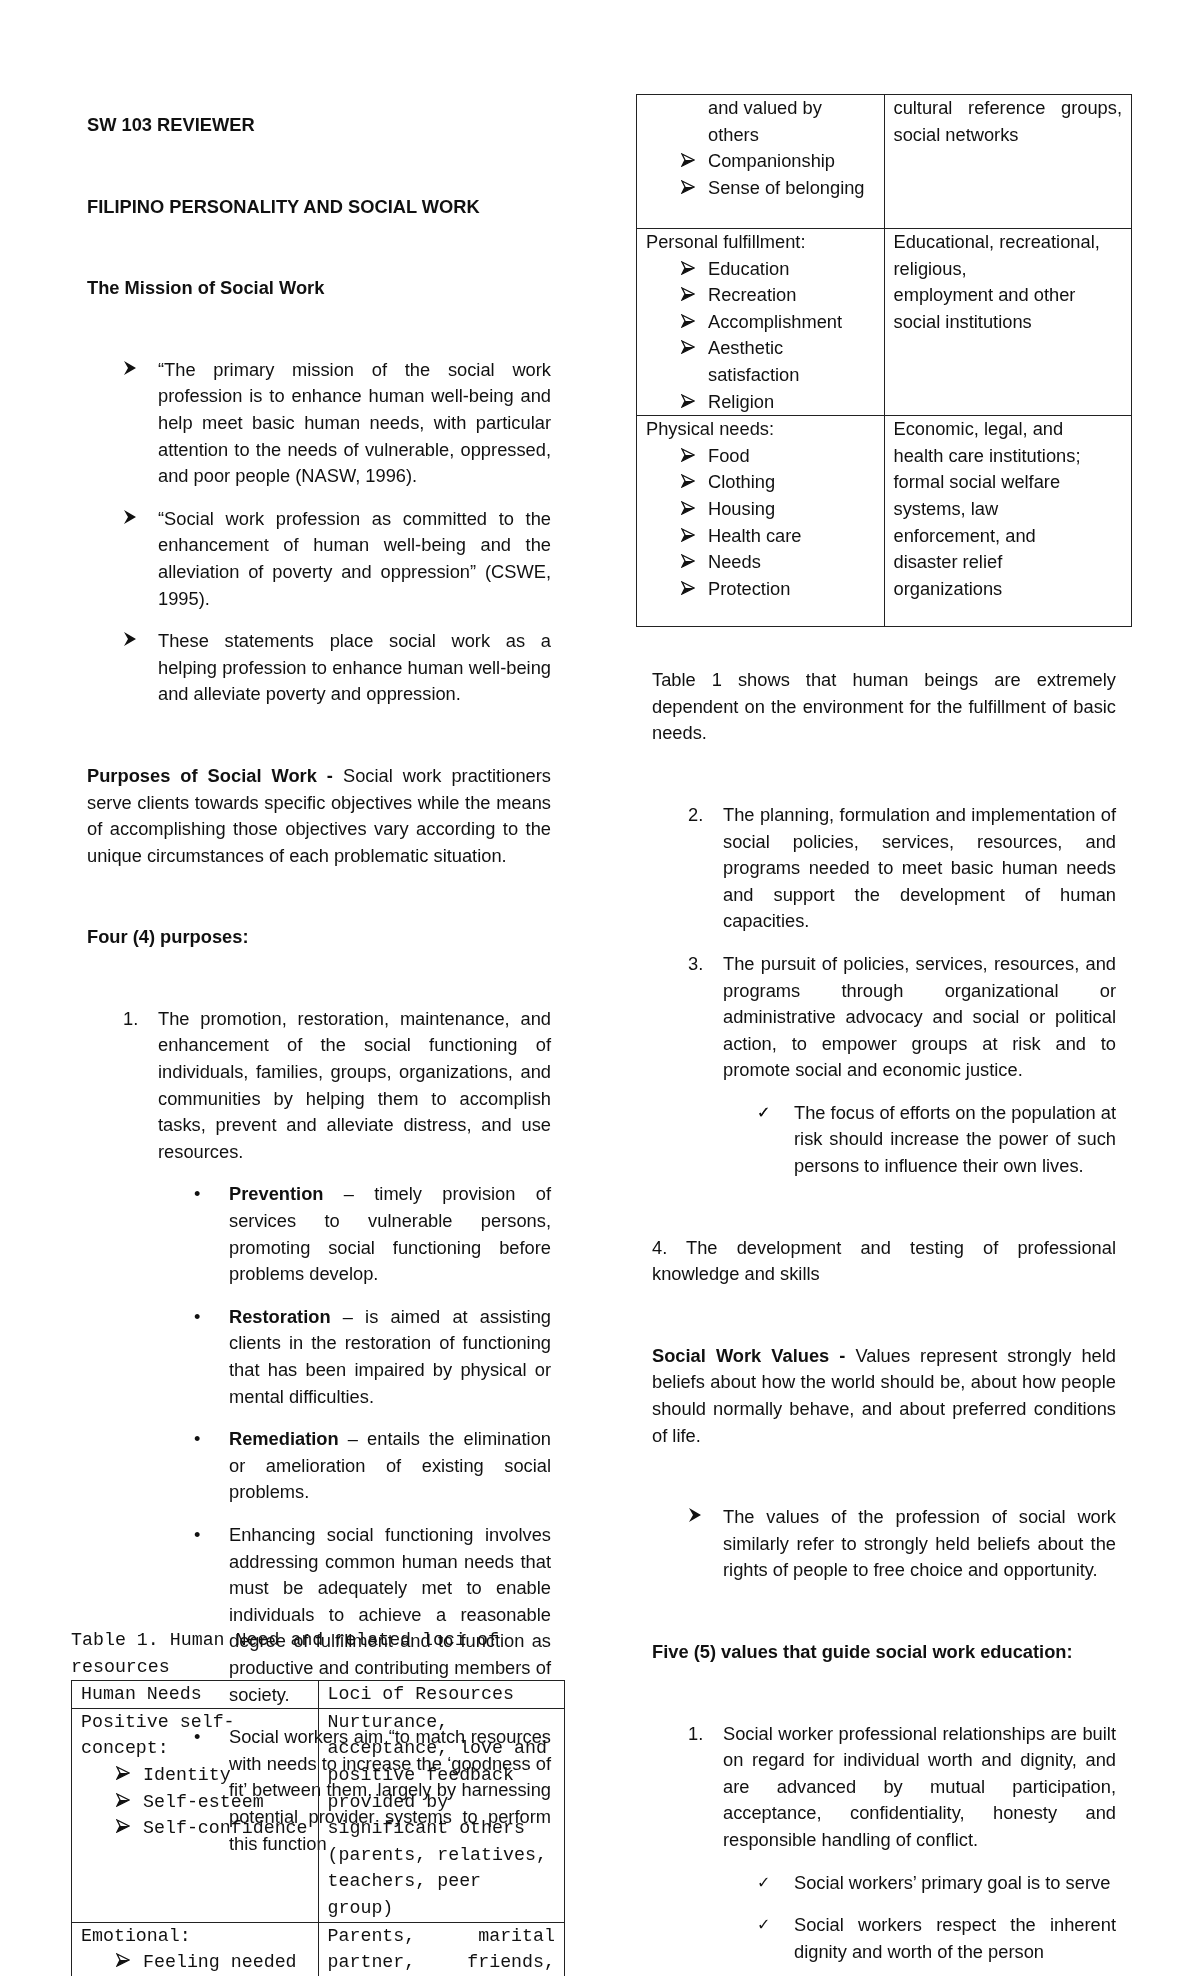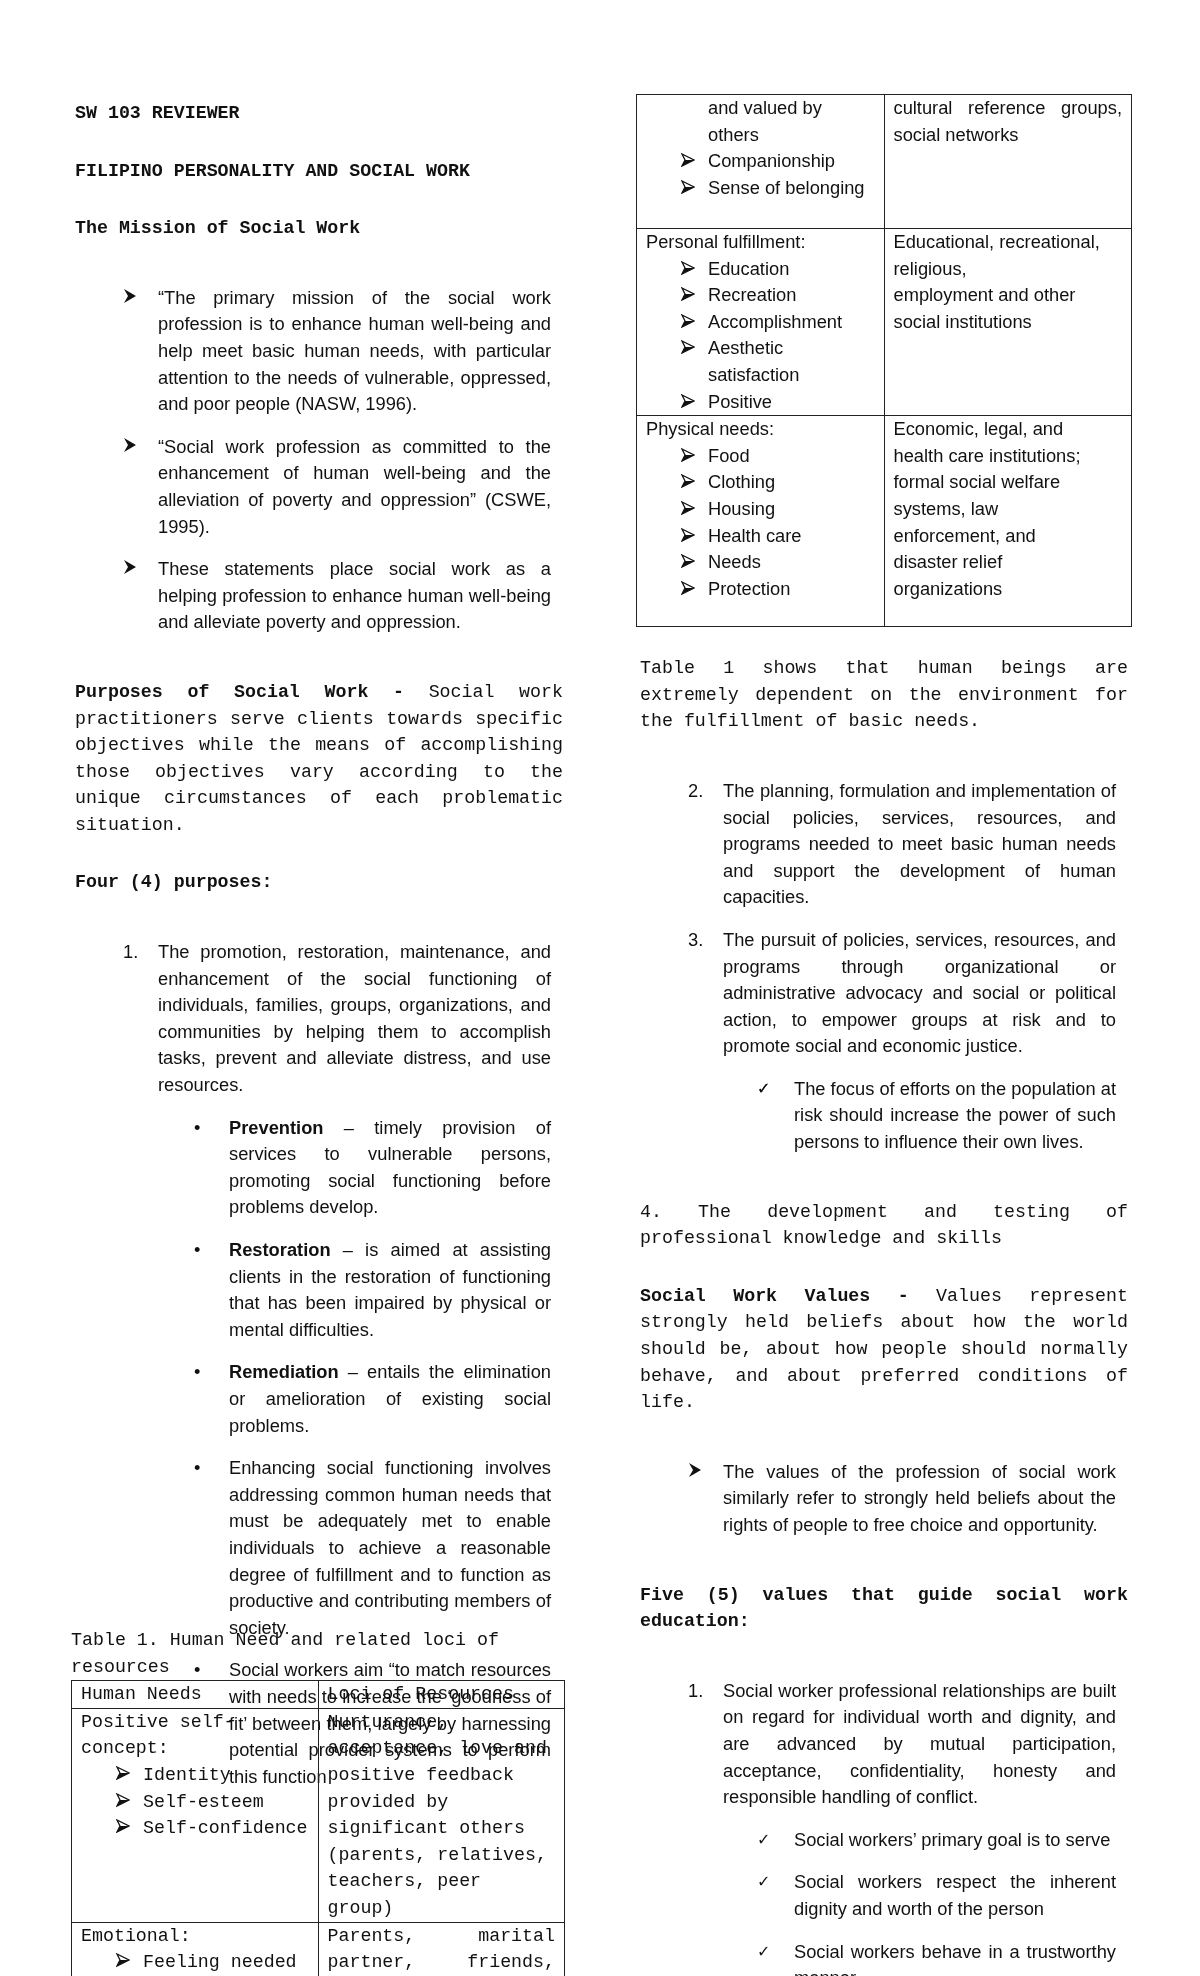--- a/index.html
+++ b/index.html
@@ -1,21 +1,21 @@
 <!DOCTYPE html>
 <html><head>
 <meta charset="utf-8">
 <style>
   html, body { margin:0; padding:0; background:#ffffff; }
   body { width:1200px; height:1976px; position:relative; overflow:hidden;
          font-family:"Liberation Sans", "DejaVu Sans", sans-serif; color:#111; }
   .col { position:absolute; font-size:18.3px; line-height:26.6px; }
   .left { left:71px; top:96px; width:496px; }
   .right { left:636px; top:94px; width:496px; }
-  .p { margin:4px; text-align:justify;font-family:Liberation Mono, monospace; }
+  .p { margin:16px; text-align:justify; }
   .b { font-weight:bold; }
   .gap { height:23px; }
   .gap-s { height:24px; }
   .li { position:relative; text-align:justify; margin:16px; }
   .arrow-li { padding-left:71px; }
   .arrow-li .mk { position:absolute; left:36px; top:0; }
   .num-li { padding-left:71px; }
   .num-li .mk { position:absolute; left:36px; top:0; }
   .bul-li { padding-left:142px; }
   .bul-li .mk { position:absolute; left:107px; top:0; }
@@ -168,21 +168,21 @@
                   <path d="M1 1 L13 7 L1 13 L4 7 Z" fill="none" stroke="#111" stroke-width="1.3"></path>
                   <path d="M4 7 L13 7 L1 13 Z" fill="#111"></path>
                 </svg></span><span>Accomplishment</span></div>
         <div class="tli"><span class="mk"><svg class="open" viewBox="0 0 14 14">
                   <path d="M1 1 L13 7 L1 13 L4 7 Z" fill="none" stroke="#111" stroke-width="1.3"></path>
                   <path d="M4 7 L13 7 L1 13 Z" fill="#111"></path>
                 </svg></span><span>Aesthetic satisfaction</span></div>
         <div class="tli"><span class="mk"><svg class="open" viewBox="0 0 14 14">
                   <path d="M1 1 L13 7 L1 13 L4 7 Z" fill="none" stroke="#111" stroke-width="1.3"></path>
                   <path d="M4 7 L13 7 L1 13 Z" fill="#111"></path>
-                </svg></span><span>Positive</span></div>
+                </svg></span><span>Religion</span></div>
       </td>
       <td>
         <div>Educational, recreational,</div>
         <div>religious,</div>
         <div>employment and other</div>
         <div>social institutions</div>
       </td>
     </tr>
     <tr style="height:211px;">
       <td>

